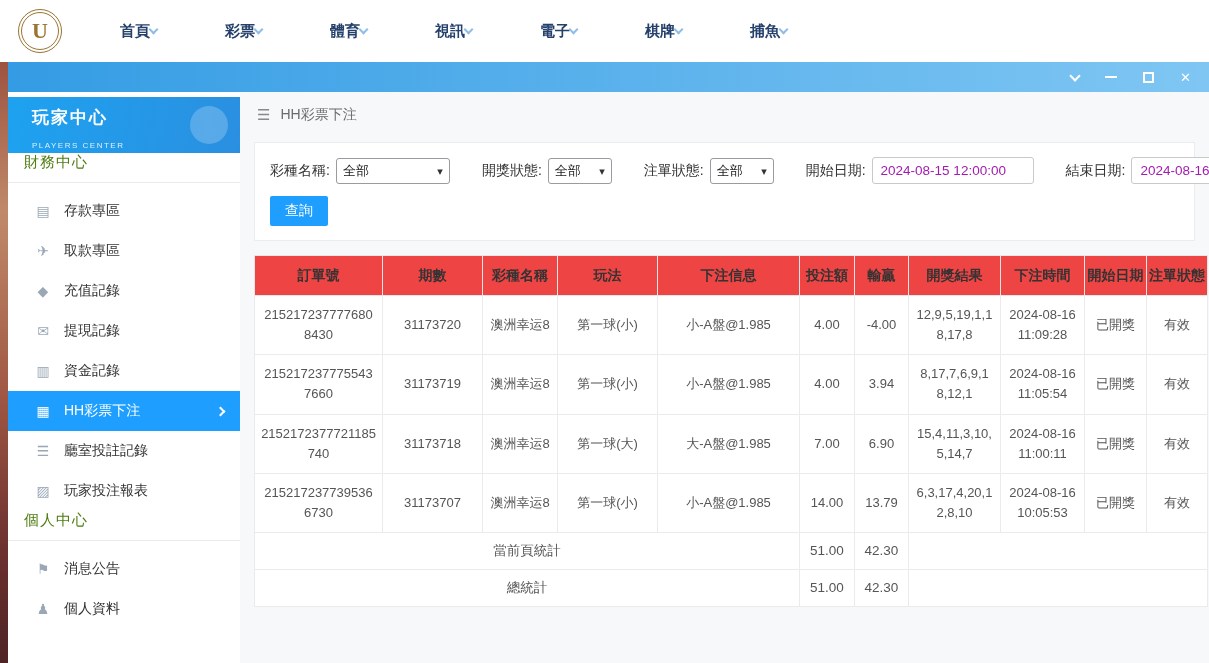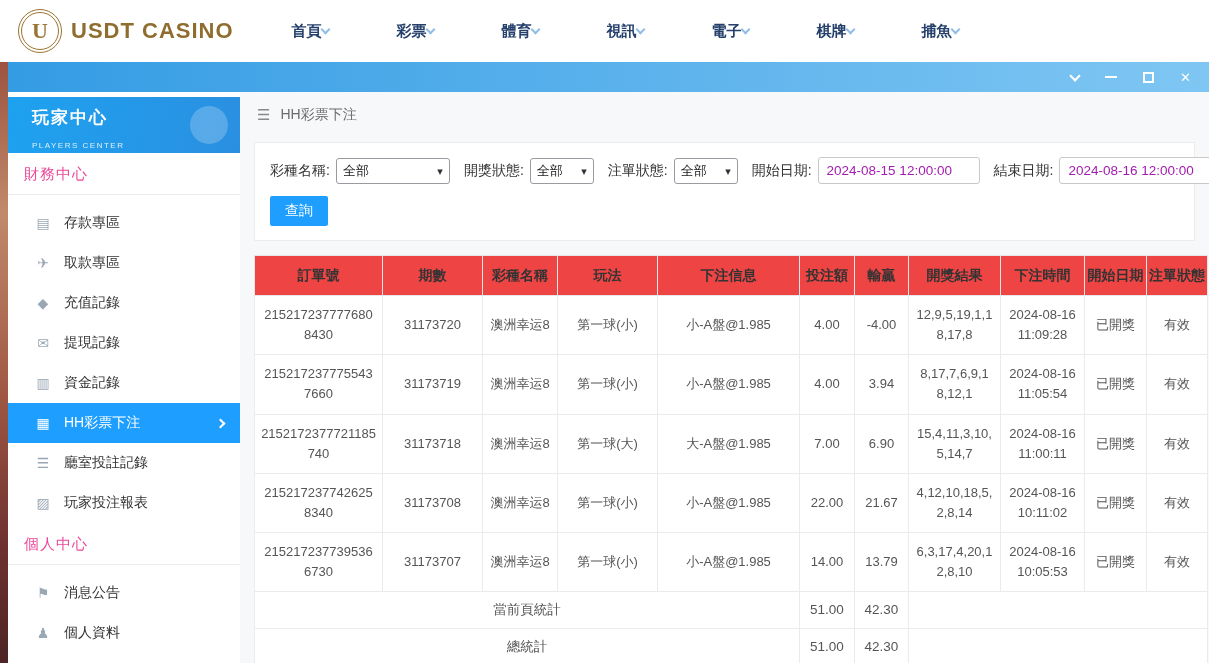--- a/index.html
+++ b/index.html
@@ -34,40 +34,40 @@
   .window-body { display:flex; margin-left:8px; height:571px; background:#f7f8f9; }
 
   
   .sidebar { width:232px; background:#fff; padding-top:5px; flex:none; }
   .sidebar-header { height:56px; background:linear-gradient(100deg,#1da2f0,#2b8fe0);
     color:#fff; padding:9px 24px; position:relative; overflow:hidden; }
   .sidebar-title { font-size:17px; font-weight:bold; letter-spacing:2px; }
   .sidebar-sub { font-size:8px; letter-spacing:1.5px; opacity:.85; margin-top:12px; }
   .gamepad-deco { position:absolute; right:12px; top:9px; width:38px; height:38px; border-radius:50%;
     background:rgba(255,255,255,.22); }
-  .section-label { color:#ec4899; font-size:15px; letter-spacing:1px;
-    padding:12px 0 10px 16px; border-bottom:1px solid #ebebeb; margin-bottom:8px; }
+  .section-label { color:#4d7c0f; font-size:15px; letter-spacing:1px;
+    padding:0 0 10px 16px; border-bottom:1px solid #ebebeb; margin-bottom:8px; }
   .side-item { height:40px; display:flex; align-items:center; gap:13px; padding-left:27px;
     color:#333; font-size:14px; cursor:pointer; }
   .side-item .icon { color:#9aa7b5; width:16px; font-size:14px; text-align:center; }
   .side-item.active { background:#1e9fff; color:#fff; }
   .side-item.active .icon { color:#fff; }
   .chev-right { width:7px; height:7px; border-top:2px solid #fff; border-right:2px solid #fff;
     transform:rotate(45deg); margin-left:auto; margin-right:16px; }
 
   
   .main { flex:1; overflow:hidden; }
   .crumb { height:46px; display:flex; align-items:center; gap:10px; padding:0 17px;
     color:#6b6b6b; font-size:14px; }
   .hamburger::before { content:"☰"; font-size:15px; color:#8a8a8a; }
 
   .filter-panel { margin:4px 14px 14px; background:#fff; border:1px solid #ececec; padding:14px 15px; }
   .filter-row { display:flex; align-items:center; font-size:14px; color:#333; }
   .f-label { margin-right:6px; white-space:nowrap; }
-  .f-group { display:flex; align-items:center; margin-right:14px; }
+  .f-group { display:flex; align-items:center; margin-right:32px; }
   .fake-select { border:1px solid #9a9aa0; border-radius:3px; background:#fff; height:26px;
     display:inline-flex; align-items:center; justify-content:space-between; padding:0 6px;
     font-size:13px; color:#222; cursor:pointer; }
   .fake-select .caret::after { content:"▾"; font-size:11px; color:#333; margin-left:8px; }
   .sel-wide { width:114px; }
   .sel-narrow { width:64px; }
   .date-input { height:27px; border:1px solid #c9c9c9; border-radius:3px; padding:0 8px;
     font-size:13.5px; width:162px; color:#a21caf; background:#fff; }
   .search-btn { margin-top:12px; height:30px; min-width:58px; padding:0 14px; background:#1e9fff;
     color:#fff; border:none; border-radius:2px; font-size:14px; cursor:pointer; }
@@ -79,21 +79,20 @@
   td { border:1px solid #ebebeb; font-size:13px; color:#555; text-align:center;
     padding:9px 6px; word-break:break-all; line-height:1.55; background:#fff; }
   .sum-row td { height:37px; padding:6px; font-size:13.5px; }
 </style>
 </head>
 <body>
 
 <div class="site-top">
   <div class="brand">
     <div class="brand-logo">U</div>
-    <div class="brand-name">USDT CASINO</div>
   </div>
   <div class="topnav">
     <div class="nav-item">
       <span>首頁</span>
       <span class="chev-down"></span>
     </div>
     <div class="nav-item">
       <span>彩票</span>
       <span class="chev-down"></span>
     </div>
@@ -300,33 +299,20 @@
               <td>第一球(大)</td>
               <td>大-A盤@1.985</td>
               <td>7.00</td>
               <td>6.90</td>
               <td>15,4,11,3,10,5,14,7</td>
               <td>2024-08-16 11:00:11</td>
               <td>已開獎</td>
               <td>有效</td>
             </tr>
             <tr>
-              <td>2152172377426258340</td>
-              <td>31173708</td>
-              <td>澳洲幸运8</td>
-              <td>第一球(小)</td>
-              <td>小-A盤@1.985</td>
-              <td>22.00</td>
-              <td>21.67</td>
-              <td>4,12,10,18,5,2,8,14</td>
-              <td>2024-08-16 10:11:02</td>
-              <td>已開獎</td>
-              <td>有效</td>
-            </tr>
-            <tr>
               <td>2152172377395366730</td>
               <td>31173707</td>
               <td>澳洲幸运8</td>
               <td>第一球(小)</td>
               <td>小-A盤@1.985</td>
               <td>14.00</td>
               <td>13.79</td>
               <td>6,3,17,4,20,12,8,10</td>
               <td>2024-08-16 10:05:53</td>
               <td>已開獎</td>

